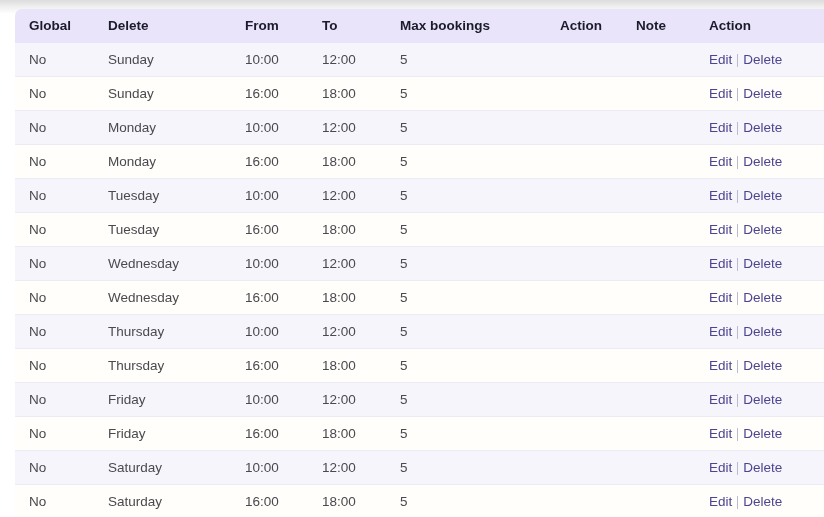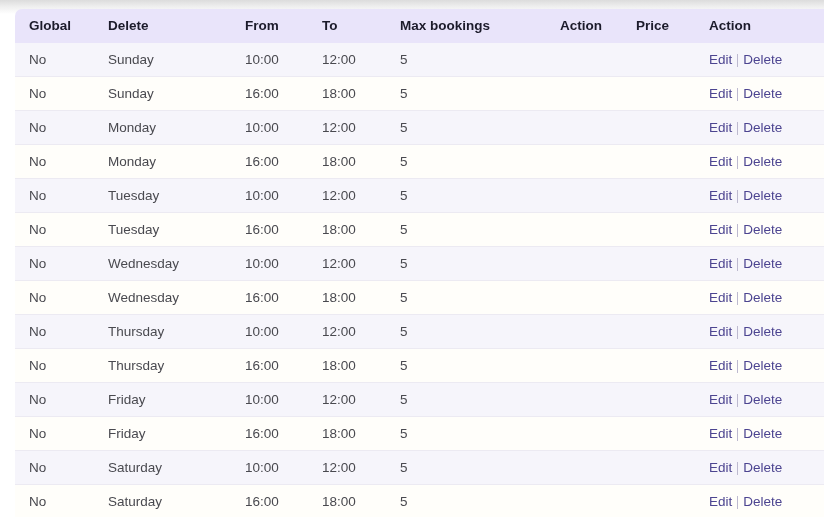--- a/index.html
+++ b/index.html
@@ -119,21 +119,21 @@
         <col class="c-action">
     </colgroup>
     <thead>
       <tr>
         <th>Global</th>
         <th>Delete</th>
         <th>From</th>
         <th>To</th>
         <th>Max bookings</th>
         <th>Action</th>
-        <th>Price</th>
+        <th>Note</th>
         <th>Action</th>
       </tr>
     </thead>
     <tbody id="tbody">
         <tr>
           <td>No</td>
           <td>Sunday</td>
           <td>10:00</td>
           <td>12:00</td>
           <td>5</td>

